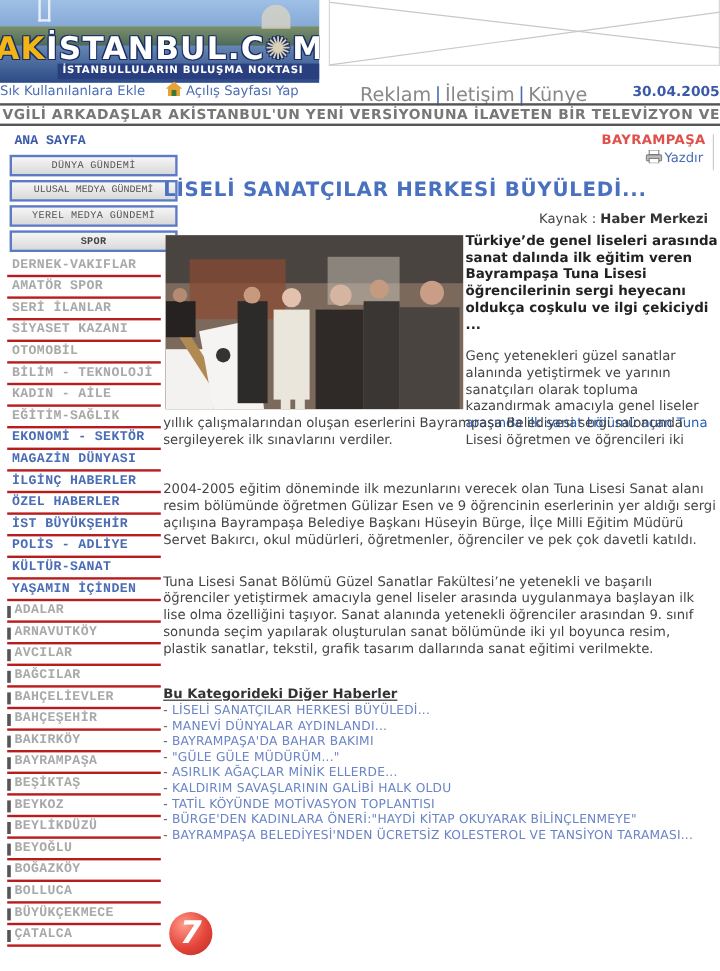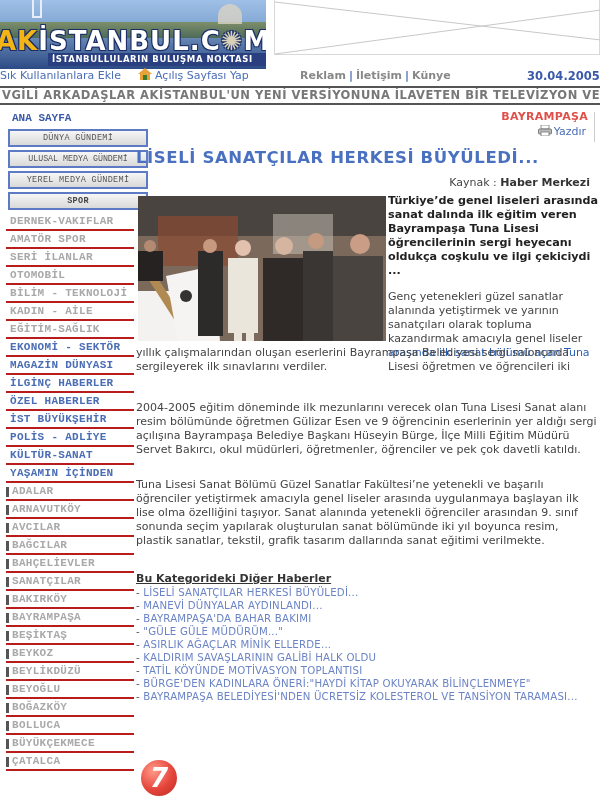--- a/index.html
+++ b/index.html
@@ -37,21 +37,21 @@
     position: absolute; left: 274px; top: 0; width: 326px; height: 55px;
     border: 1px solid #d8d8d8; border-top: none; background: #fff;
   }
   .ad-box svg { position: absolute; left: 0; top: 0; }
 
   
   .toplinks { position: absolute; left: 0; top: 68px; width: 600px; height: 16px; font-size: 11px; }
   .toplinks .fav { position: absolute; left: 0; top: 1px; color: #4a6db5; }
   .toplinks .home { position: absolute; left: 138px; top: 0px; color: #4a6db5; }
   .toplinks .home .house { display: inline-block; width: 14px; height: 12px; vertical-align: -1px; margin-right: 3px; }
-  .toplinks .links { position: absolute; left: 300px; top: 1px; color: #888; font-weight: bold; font-size: 11px; }
+  .toplinks .links { position: absolute; left: 300px; top: 1px; color: #888; font-weight: normal; font-size: 16px; }
   .toplinks .links .sep { color: #4a6db5; margin: 0 3px; }
   .toplinks .date { position: absolute; left: 527px; top: 1px; color: #3a59a8; font-weight: bold; font-size: 11.5px; }
 
   
   .marquee {
     position: absolute; left: 0; top: 86px; width: 600px; height: 19px;
     border-top: 2px solid #555; border-bottom: 2px solid #555;
     color: #777; font-weight: bold; font-size: 11.5px; line-height: 15px; white-space: nowrap; overflow: hidden;
     letter-spacing: .5px; padding-left: 2px;
   }
@@ -144,40 +144,41 @@
 <div class="sidebar">
   <span class="home-link">ANA SAYFA</span>
   <span class="btn">DÜNYA GÜNDEMİ</span>
   <span class="btn wide">ULUSAL MEDYA GÜNDEMİ</span>
   <span class="btn">YEREL MEDYA GÜNDEMİ</span>
   <span class="btn bold">SPOR</span>
   <div id="cat-list">
       <span class="cat">DERNEK-VAKIFLAR</span>
       <span class="cat">AMATÖR SPOR</span>
       <span class="cat">SERİ İLANLAR</span>
+      <span class="cat">SİYASET KAZANI</span>
       <span class="cat">OTOMOBİL</span>
       <span class="cat">BİLİM - TEKNOLOJİ</span>
       <span class="cat">KADIN - AİLE</span>
       <span class="cat">EĞİTİM-SAĞLIK</span>
       <span class="cat blue">EKONOMİ - SEKTÖR</span>
       <span class="cat blue">MAGAZİN DÜNYASI</span>
       <span class="cat blue">İLGİNÇ HABERLER</span>
       <span class="cat blue">ÖZEL HABERLER</span>
       <span class="cat blue">İST BÜYÜKŞEHİR</span>
       <span class="cat blue">POLİS - ADLİYE</span>
       <span class="cat blue">KÜLTÜR-SANAT</span>
       <span class="cat blue">YAŞAMIN İÇİNDEN</span>
     </div>
   <div id="dist-list">
       <span class="cat dist">ADALAR</span>
       <span class="cat dist">ARNAVUTKÖY</span>
       <span class="cat dist">AVCILAR</span>
       <span class="cat dist">BAĞCILAR</span>
       <span class="cat dist">BAHÇELİEVLER</span>
-      <span class="cat dist">SANATÇILAR</span>
+      <span class="cat dist">BAHÇEŞEHİR</span>
       <span class="cat dist">BAKIRKÖY</span>
       <span class="cat dist">BAYRAMPAŞA</span>
       <span class="cat dist">BEŞİKTAŞ</span>
       <span class="cat dist">BEYKOZ</span>
       <span class="cat dist">BEYLİKDÜZÜ</span>
       <span class="cat dist">BEYOĞLU</span>
       <span class="cat dist">BOĞAZKÖY</span>
       <span class="cat dist">BOLLUCA</span>
       <span class="cat dist">BÜYÜKÇEKMECE</span>
       <span class="cat dist">ÇATALCA</span>

